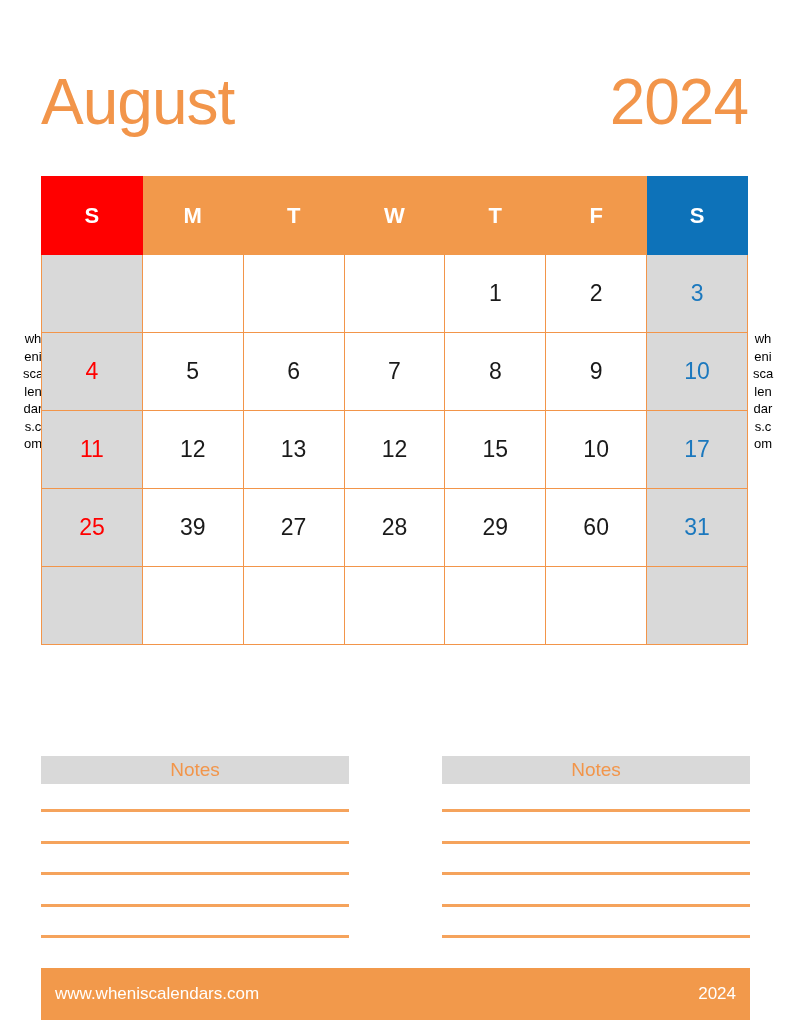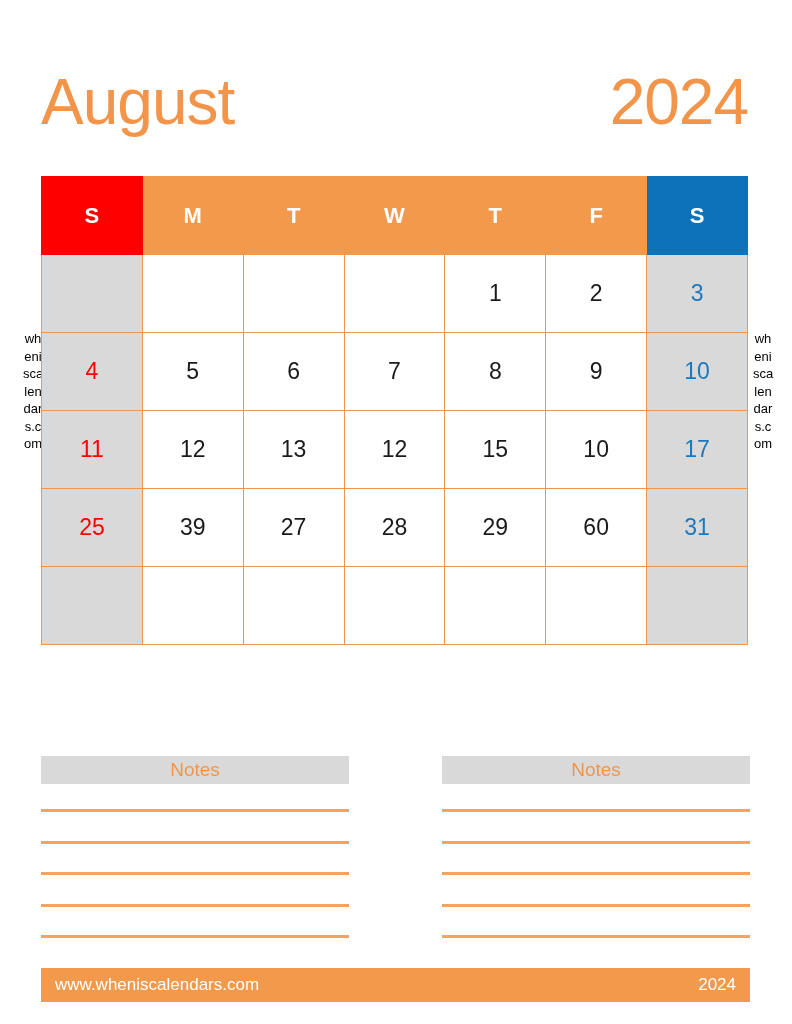--- a/index.html
+++ b/index.html
@@ -113,21 +113,21 @@
     background: #F5A35C;
     margin-bottom: 28.5px;
   }
 
   
   .footer {
     position: absolute;
     left: 41px;
     top: 968px;
     width: 709px;
-    height: 34px;
+    height: 52px;
     background: #F2994B;
     display: flex;
     align-items: center;
     justify-content: space-between;
     padding: 10px 14px;
   }
   .footer-site, .footer-year {
     color: #ffffff;
     font-size: 17px;
     font-weight: 400;

